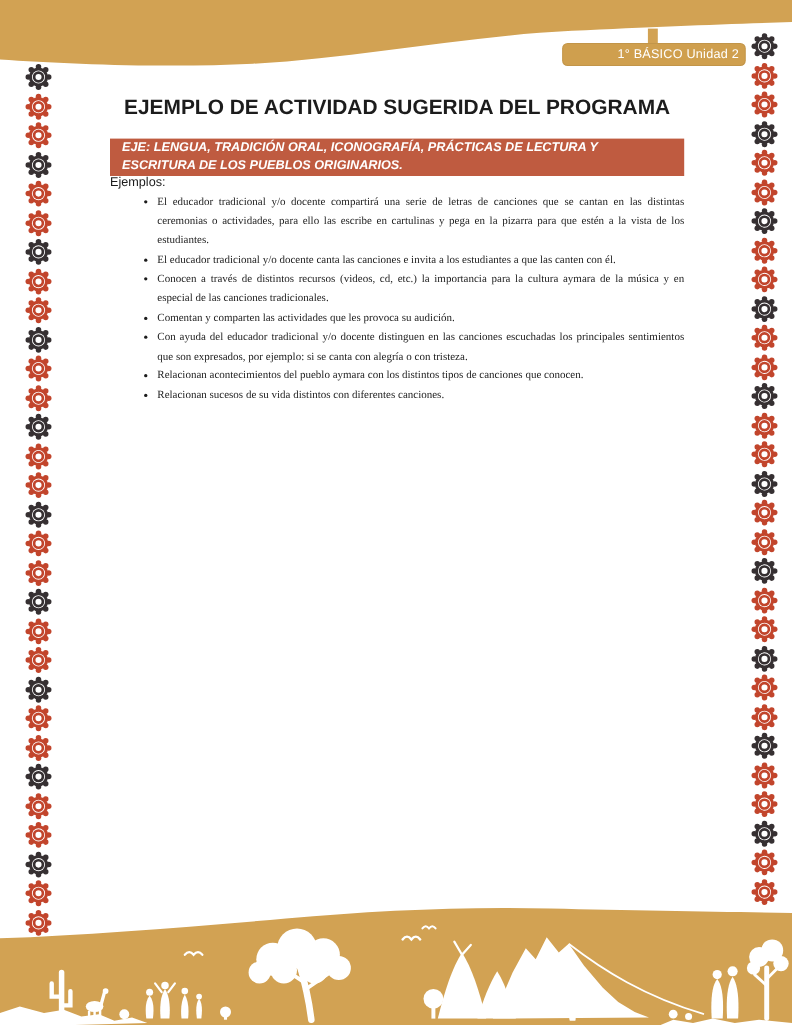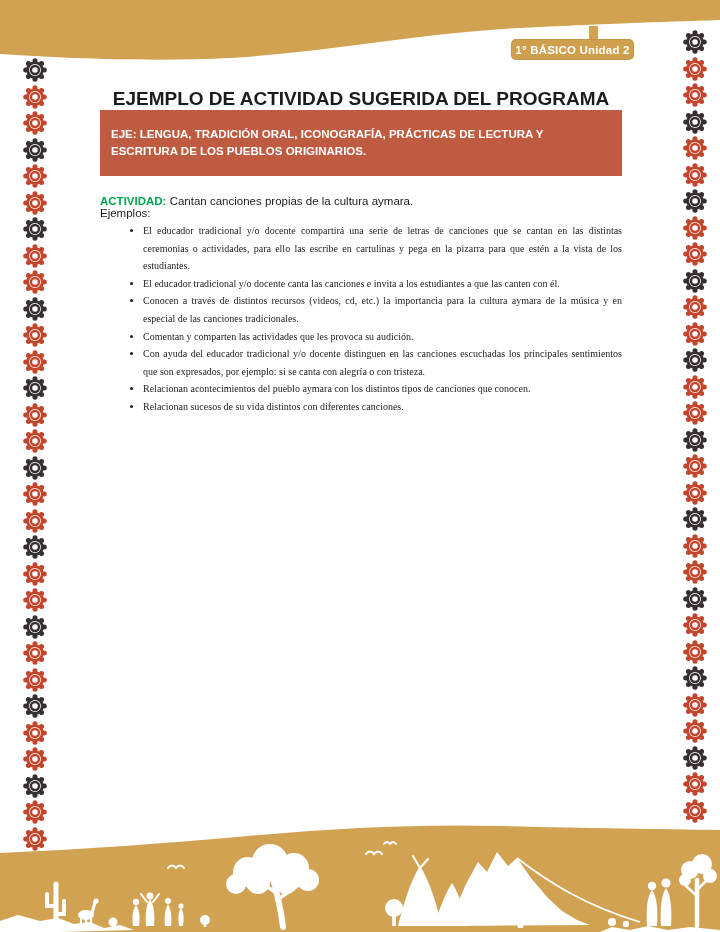--- a/index.html
+++ b/index.html
@@ -22,23 +22,24 @@
   }
   .unit-badge {
     position: absolute;
     left: 511px; top: 39px;
     width: 123px; height: 21px;
     background: var(--badge);
     border-radius: 5px;
     box-shadow: inset 0 0 0 1px rgba(0,0,0,0.06);
     color: #ffffff;
     font-size: 11.5px;
-    font-weight: bold;
+    font-weight: normal;
     display: flex; align-items: center; justify-content: center;
     letter-spacing: 0.2px;
+    padding-left: 44px;
   }
   .badge-stem {
     position: absolute;
     left: 589px; top: 26px;
     width: 9px; height: 14px;
     background: var(--tan);
   }
 
   
   .chain {
@@ -58,28 +59,29 @@
     color: var(--ink);
   }
   .doc-title {
     margin: 0;
     font-size: 19px;
     font-weight: bold;
     text-align: center;
     color: var(--ink);
   }
   .eje-box {
-    margin-top: 0;
+    margin-top: 16px;
     background: var(--terracotta);
     color: #ffffff;
     font-weight: bold;
     font-size: 11.5px;
     line-height: 17px;
-    padding: 16px 11px;
+    padding: 0 11px;
     box-sizing: border-box;
+    font-style: italic;
   }
   .contexto-line {
     margin-top: 30px;
     font-size: 11.5px;
     font-weight: bold;
     color: var(--green);
   }
   .actividad-line {
     margin-top: 19px;
     font-size: 11.5px;
@@ -909,23 +911,20 @@
     </div>
 
   <div class="content">
     <h1 class="doc-title">EJEMPLO DE ACTIVIDAD SUGERIDA DEL PROGRAMA</h1>
 
     <div class="eje-box">
       <span>EJE: LENGUA, TRADICIÓN ORAL, ICONOGRAFÍA, PRÁCTICAS DE LECTURA Y ESCRITURA DE LOS PUEBLOS ORIGINARIOS.</span>
     </div>
 
 
-    <div class="actividad-line">
-      <span class="actividad-label">ACTIVIDAD:</span><span class="actividad-text"> Cantan canciones propias de la cultura aymara.</span>
-    </div>
 
     <div class="ejemplos-heading">Ejemplos:</div>
 
     <ul class="ejemplos-list">
 
         <li>El educador tradicional y/o docente compartirá una serie de letras de canciones que se cantan en las distintas ceremonias o actividades, para ello las escribe en cartulinas y pega en la pizarra para que estén a la vista de los estudiantes.</li>
 
         <li>El educador tradicional y/o docente canta las canciones e invita a los estudiantes a que las canten con él.</li>
 
         <li>Conocen a través de distintos recursos (videos, cd, etc.) la importancia para la cultura aymara de la música y en especial de las canciones tradicionales.</li>

